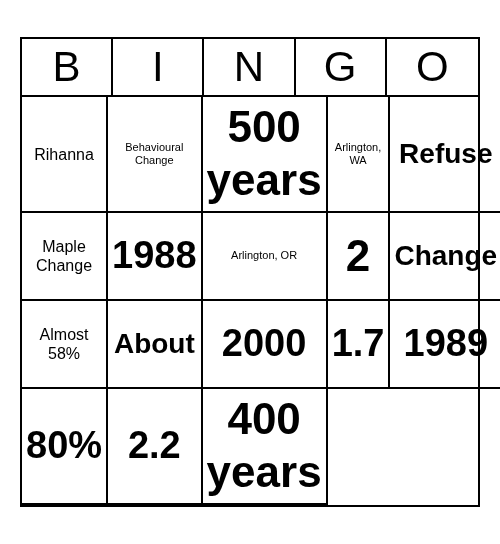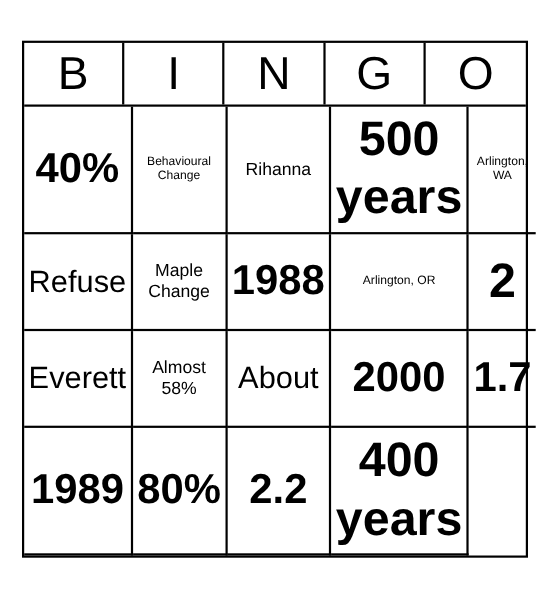--- a/index.html
+++ b/index.html
@@ -55,21 +55,21 @@
       line-height: 1.2;
     }
     .size-small {
       font-size: 11px;
     }
     .size-medium {
       font-size: 16px;
     }
     .size-large {
       font-size: 28px;
-      font-weight: normal;
+      font-weight: bold;
     }
     .size-xlarge {
       font-size: 38px;
       font-weight: bold;
     }
     .size-xxlarge {
       font-size: 44px;
       font-weight: bold;
     }
   </style>
@@ -79,27 +79,24 @@
 <div class="bingo-card">
   <div class="bingo-header">
   <div class="bingo-header-cell">B</div>
       <div class="bingo-header-cell">I</div>
       <div class="bingo-header-cell">N</div>
       <div class="bingo-header-cell">G</div>
       <div class="bingo-header-cell">O</div>
     </div>
   <div class="bingo-grid">
       <div class="bingo-cell">
-        <span class="cell-text size-xlarge">40%</span>
+        <span class="cell-text size-medium">Rihanna</span>
       </div>
       <div class="bingo-cell">
         <span class="cell-text size-small">Behavioural Change</span>
-      </div>
-      <div class="bingo-cell">
-        <span class="cell-text size-medium">Rihanna</span>
       </div>
       <div class="bingo-cell">
         <span class="cell-text size-xxlarge">500 years</span>
       </div>
       <div class="bingo-cell">
         <span class="cell-text size-small">Arlington, WA</span>
       </div>
       <div class="bingo-cell">
         <span class="cell-text size-large">Refuse</span>
       </div>
@@ -109,21 +106,21 @@
       <div class="bingo-cell">
         <span class="cell-text size-xlarge">1988</span>
       </div>
       <div class="bingo-cell">
         <span class="cell-text size-small">Arlington, OR</span>
       </div>
       <div class="bingo-cell">
         <span class="cell-text size-xxlarge">2</span>
       </div>
       <div class="bingo-cell">
-        <span class="cell-text size-large">Everett</span>
+        <span class="cell-text size-large">Change</span>
       </div>
       <div class="bingo-cell">
         <span class="cell-text size-medium">Almost 58%</span>
       </div>
       <div class="bingo-cell">
         <span class="cell-text size-large">About</span>
       </div>
       <div class="bingo-cell">
         <span class="cell-text size-xlarge">2000</span>
       </div>

